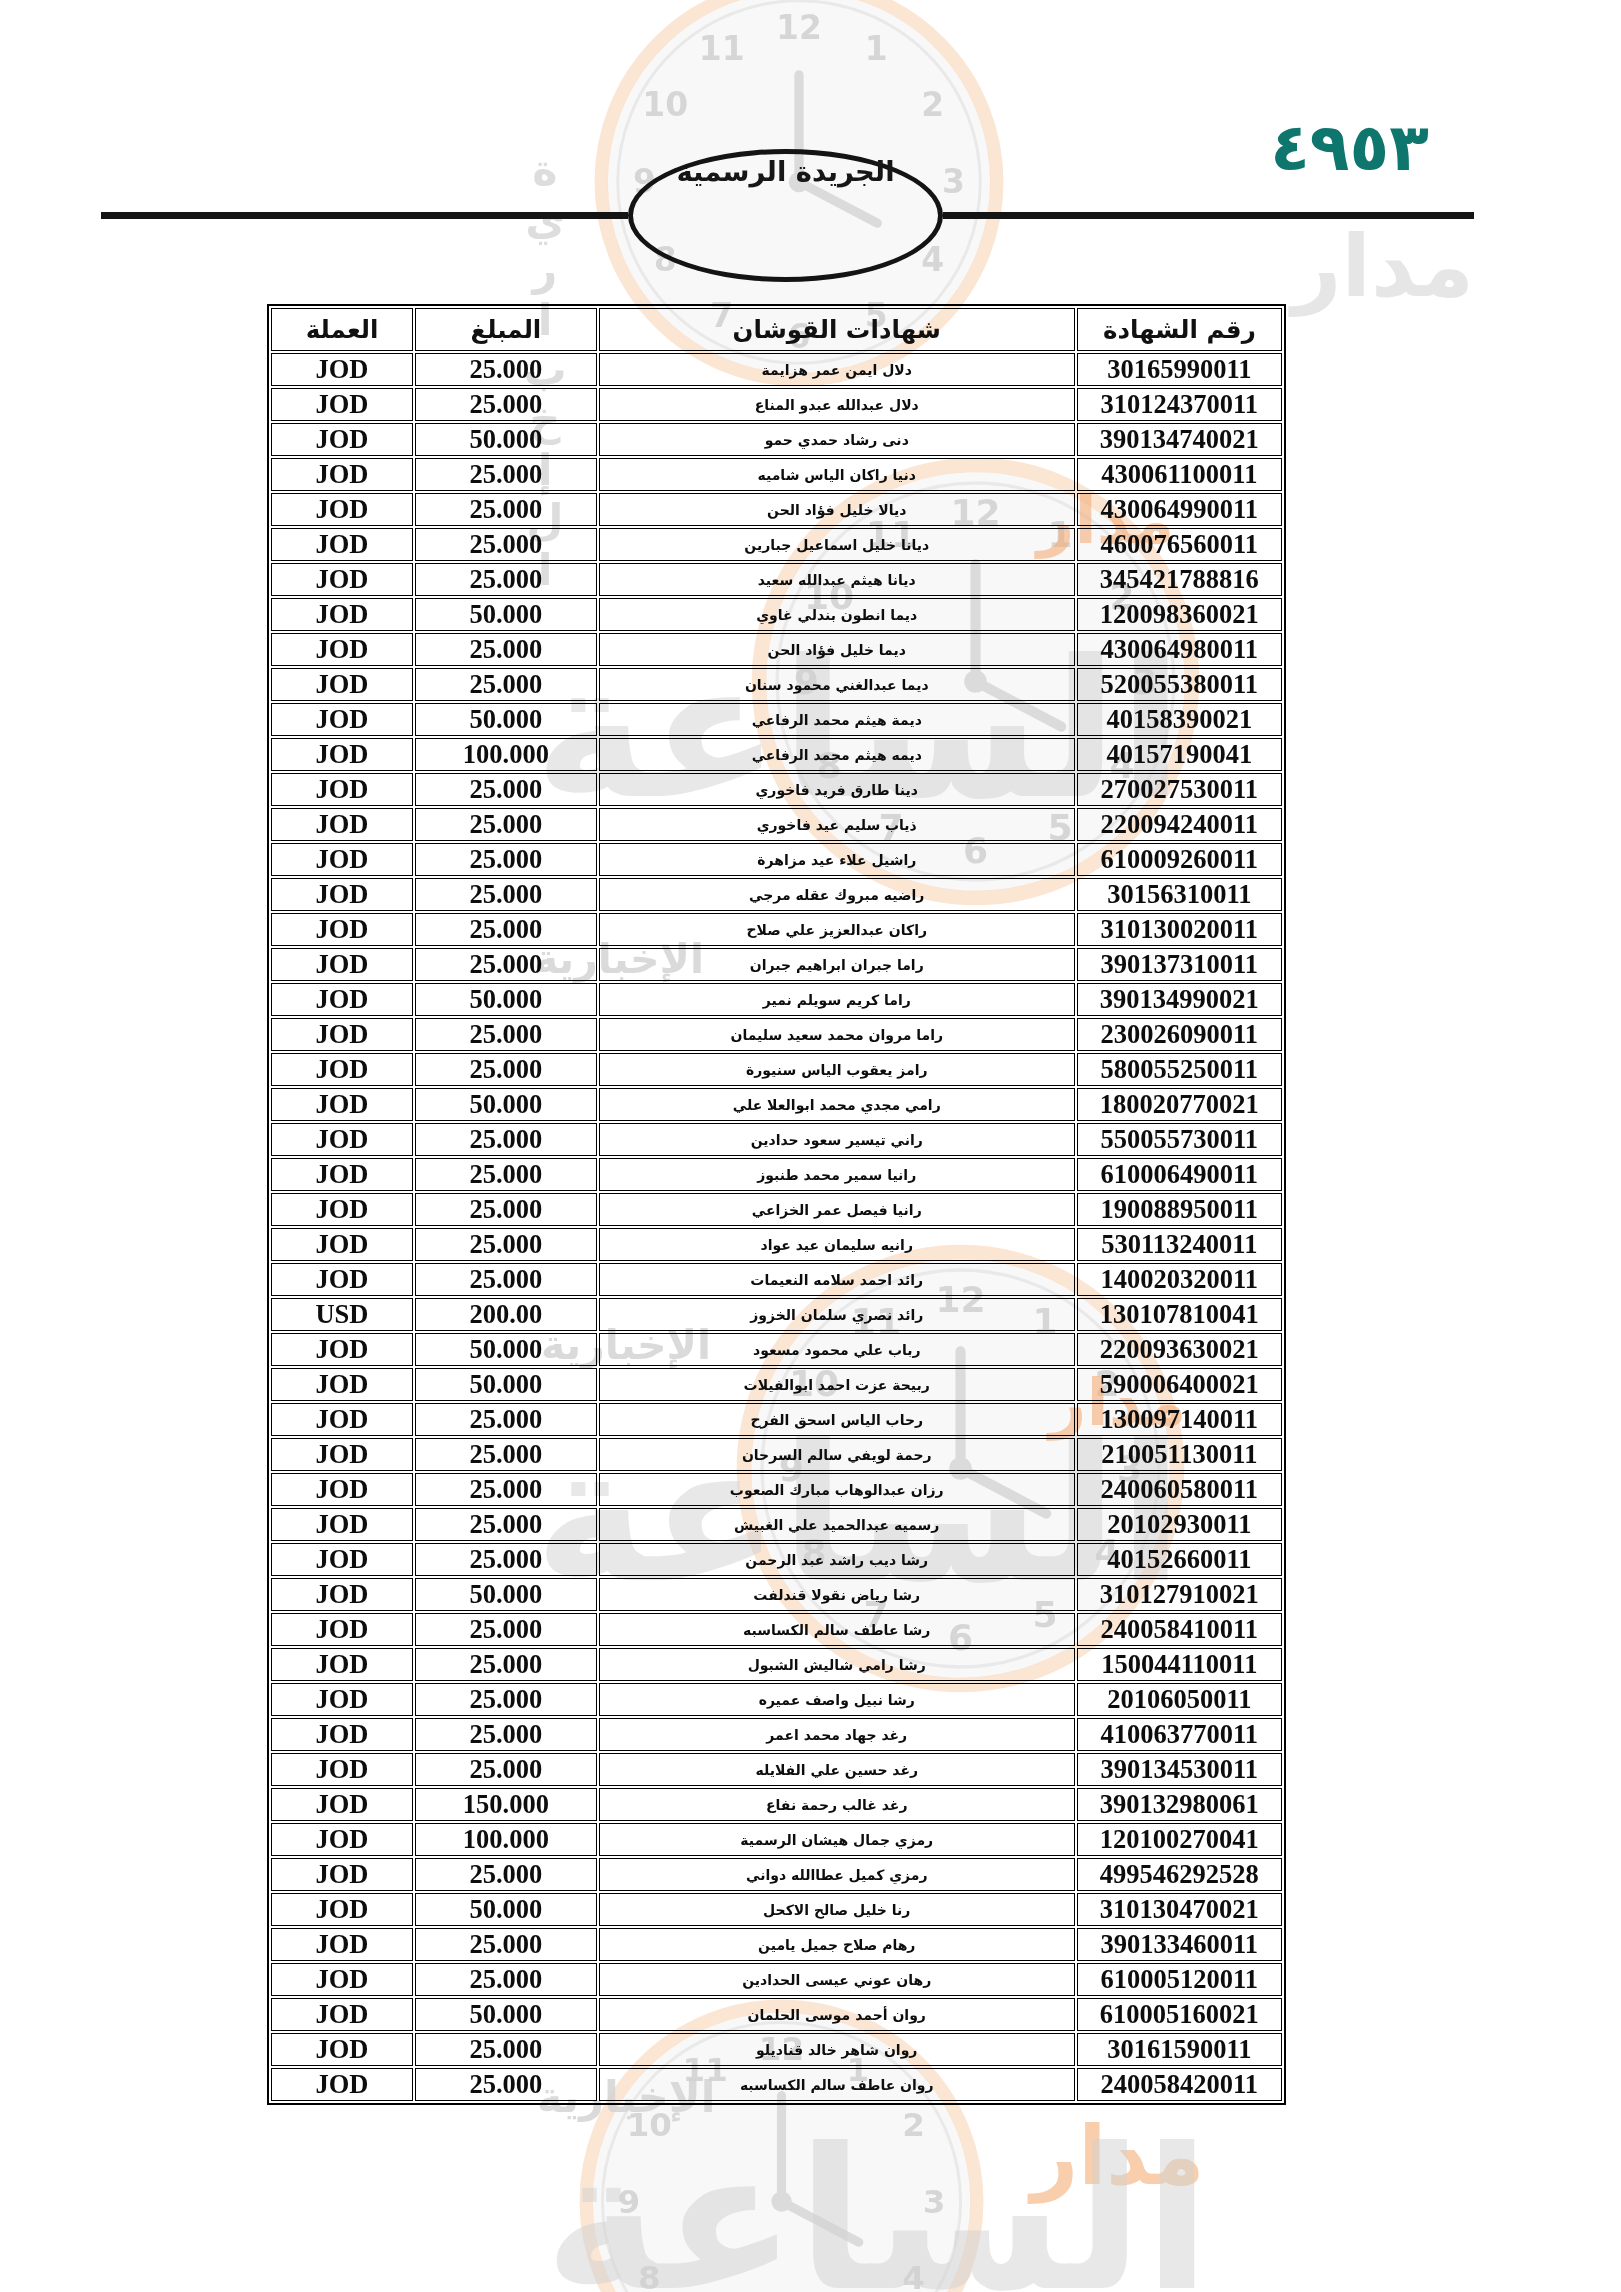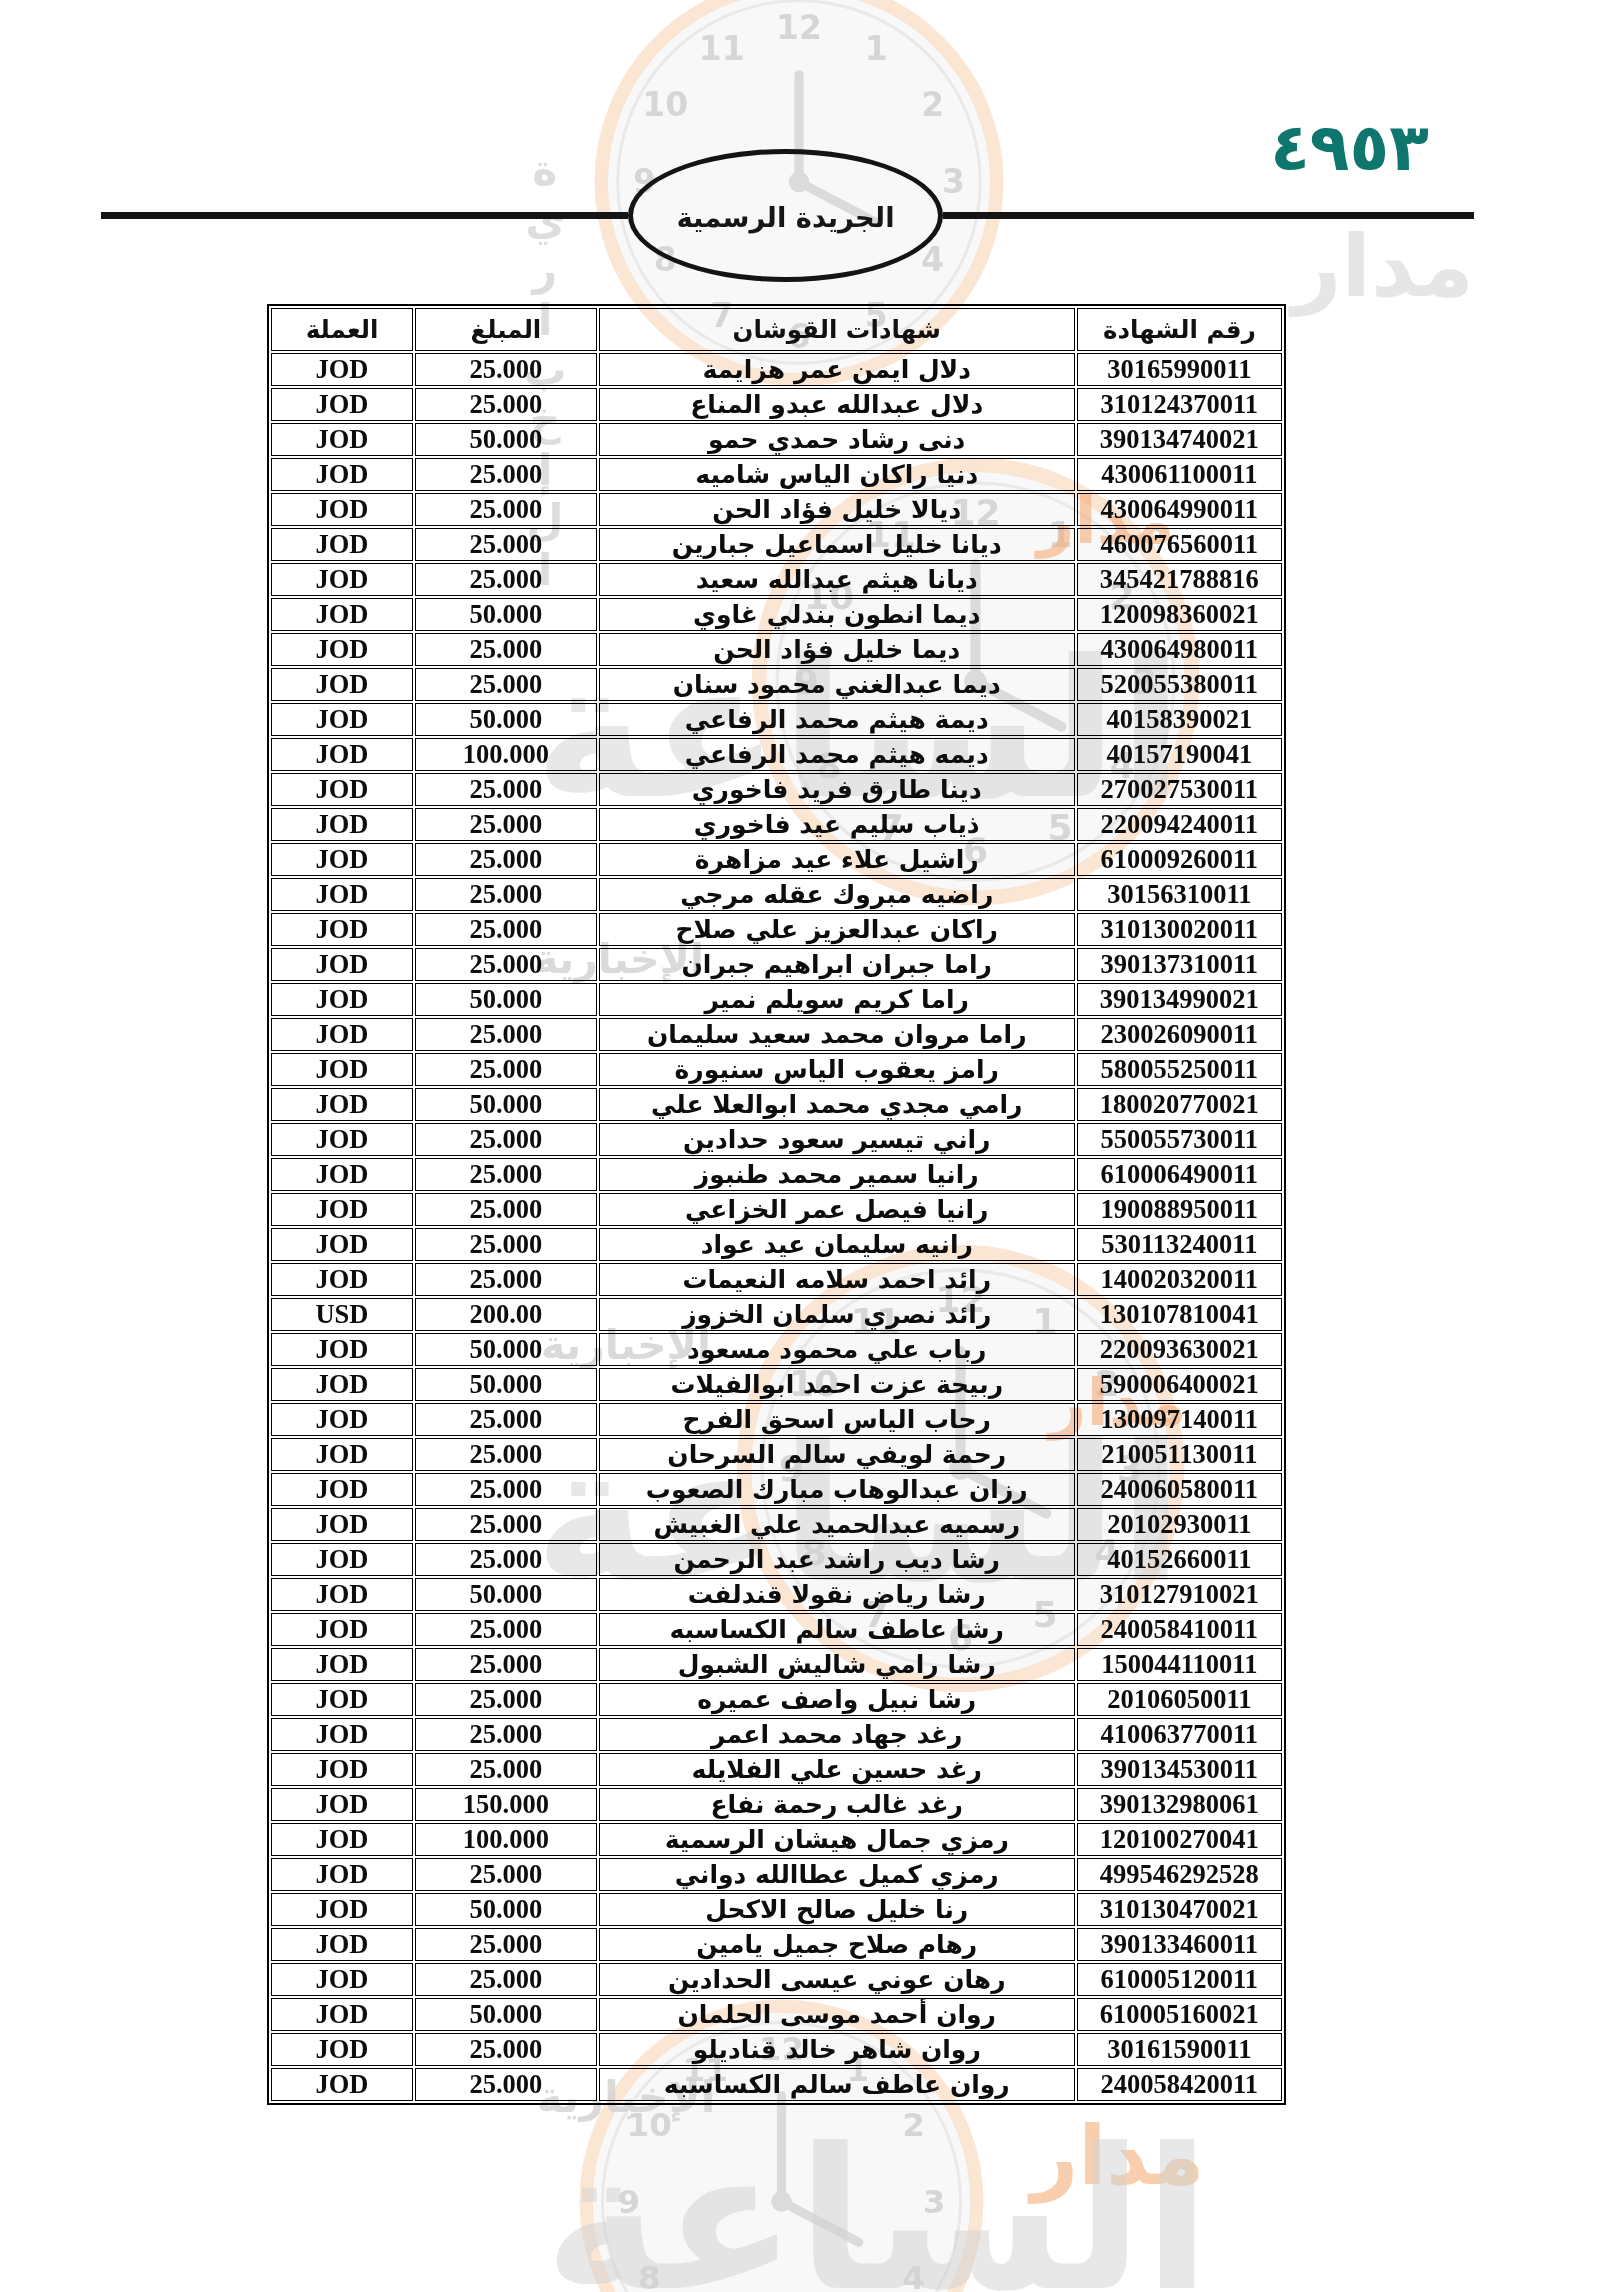--- a/index.html
+++ b/index.html
@@ -43,21 +43,21 @@
     font-family:"DejaVu Sans",sans-serif;
   }
   .rule{position:absolute;z-index:1;top:212px;height:6.9px;background:#141414;}
   .rule-left{left:101px;width:527px;}
   .rule-right{left:943px;width:531px;}
   .title-ellipse{
     position:absolute;z-index:2;
     left:628px;top:149px;width:315px;height:133px;
     border:5.9px solid #141414;border-radius:50%;
     box-sizing:border-box;
-    display:flex;align-items:center;justify-content:center;
+    display:flex;align-items:flex-start;justify-content:center;
     background:transparent;
   }
   .title-ellipse span{
     font-size:27.4px;font-weight:bold;color:#161616;
     transform:translateY(2px);
   }
 
   
   .cert-table{
     position:absolute;z-index:2;
@@ -82,21 +82,21 @@
   col.c-name{width:466px;}
   col.c-amount{width:178px;}
   col.c-currency{width:139px;}
   td.cert,td.amount,td.currency{
     font-family:"Liberation Serif",serif;
     font-weight:bold;font-size:26.5px;color:#0d0d0d;
     direction:ltr;
   }
   td.name{
     font-family:"DejaVu Sans",sans-serif;
-    font-weight:bold;font-size:25px;color:#0d0d0d;
+    font-weight:bold;font-size:14px;color:#0d0d0d;
   }
 </style>
 </head>
 <body>
 
 <div class="watermark">
   <svg class="wm-clock wm-clock1" viewBox="0 0 400 400">
       <circle cx="200" cy="200" r="186" fill="#efefef" fill-opacity="0.7"></circle>
       <circle cx="200" cy="200" r="192" fill="none" stroke="#f4ae78" stroke-width="13" stroke-opacity="0.55"></circle>
       <circle cx="200" cy="200" r="176" fill="none" stroke="#dcdcdc" stroke-width="3"></circle>

